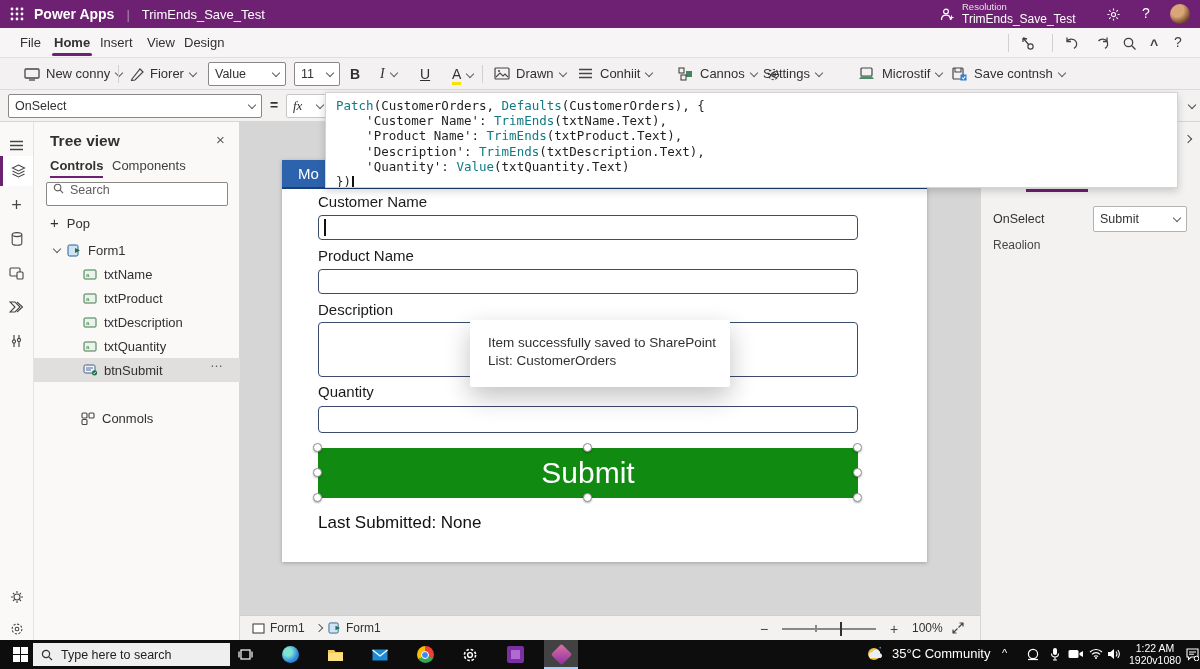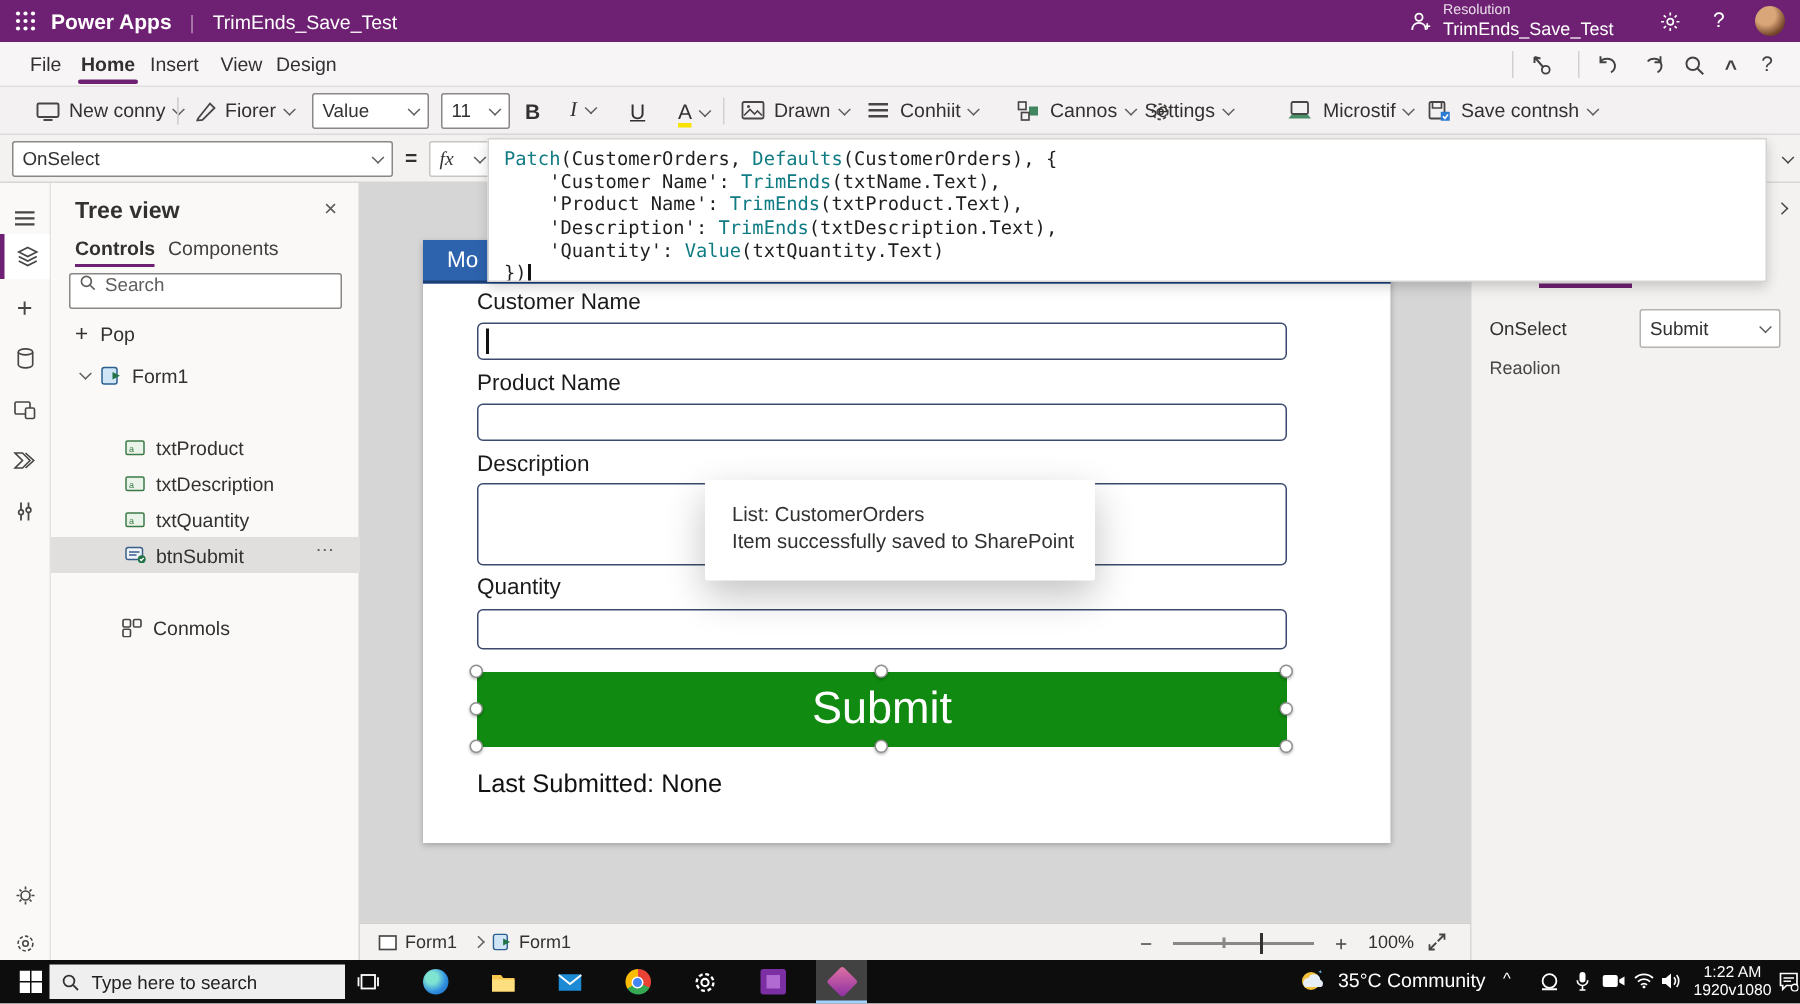--- a/index.html
+++ b/index.html
@@ -365,20 +365,29 @@
       <span style="width:26px;text-align:right;"><span class="chev" style="margin:0 0 3px 0;"></span></span>
       <span class="ticon" style="margin-left:6px;">
         <svg width="14" height="13" viewBox="0 0 14 13">
           <rect x="1" y="1" width="10" height="11" rx="1.5" fill="#cfe4f5" stroke="#2b5f8f" stroke-width="1"></rect>
           <path d="M8 4 L13 6.5 L8 9 Z" fill="#217346"></path>
         </svg>
       </span>
       <span style="margin-left:6px;">Form1</span>
     </div>
 
+    <div class="tree-row" style="top:140px;">
+      <span class="ticon" style="margin-left:48px;">
+        <svg width="14" height="11" viewBox="0 0 14 11">
+            <rect x="1" y="1" width="12" height="9" rx="1" fill="#eaf3ea" stroke="#3d7a46" stroke-width="1"></rect>
+            <text x="3" y="8" font-size="6" fill="#3d7a46">a</text>
+          </svg>
+      </span>
+      <span style="margin-left:6px;">txtName</span>
+    </div>
     <div class="tree-row" style="top:164px;">
       <span class="ticon" style="margin-left:48px;">
         <svg width="14" height="11" viewBox="0 0 14 11">
             <rect x="1" y="1" width="12" height="9" rx="1" fill="#eaf3ea" stroke="#3d7a46" stroke-width="1"></rect>
             <text x="3" y="8" font-size="6" fill="#3d7a46">a</text>
           </svg>
       </span>
       <span style="margin-left:6px;">txtProduct</span>
     </div>
     <div class="tree-row" style="top:188px;">
@@ -437,22 +446,22 @@
     <div class="icaret"></div>
   </div>
 
   <div class="flabel" style="left:318px;top:247px;">Product Name</div>
   <div class="finput" style="left:318px;top:269px;height:25px;"></div>
 
   <div class="flabel" style="left:318px;top:301px;">Description</div>
   <div class="finput" style="left:318px;top:322px;height:55px;"></div>
 
   <div class="abs toast">
+    <div>Item successfully saved to SharePoint</div>
     <div>List: CustomerOrders</div>
-    <div>Item successfully saved to SharePoint</div>
   </div>
 
   <div class="flabel" style="left:318px;top:383px;">Quantity</div>
   <div class="finput" style="left:318px;top:406px;height:27px;"></div>
 
   <div class="abs submitbtn">
     <span>Submit</span>
   </div>
 
   <div class="handle" style="left:313px;top:443px;"></div>

